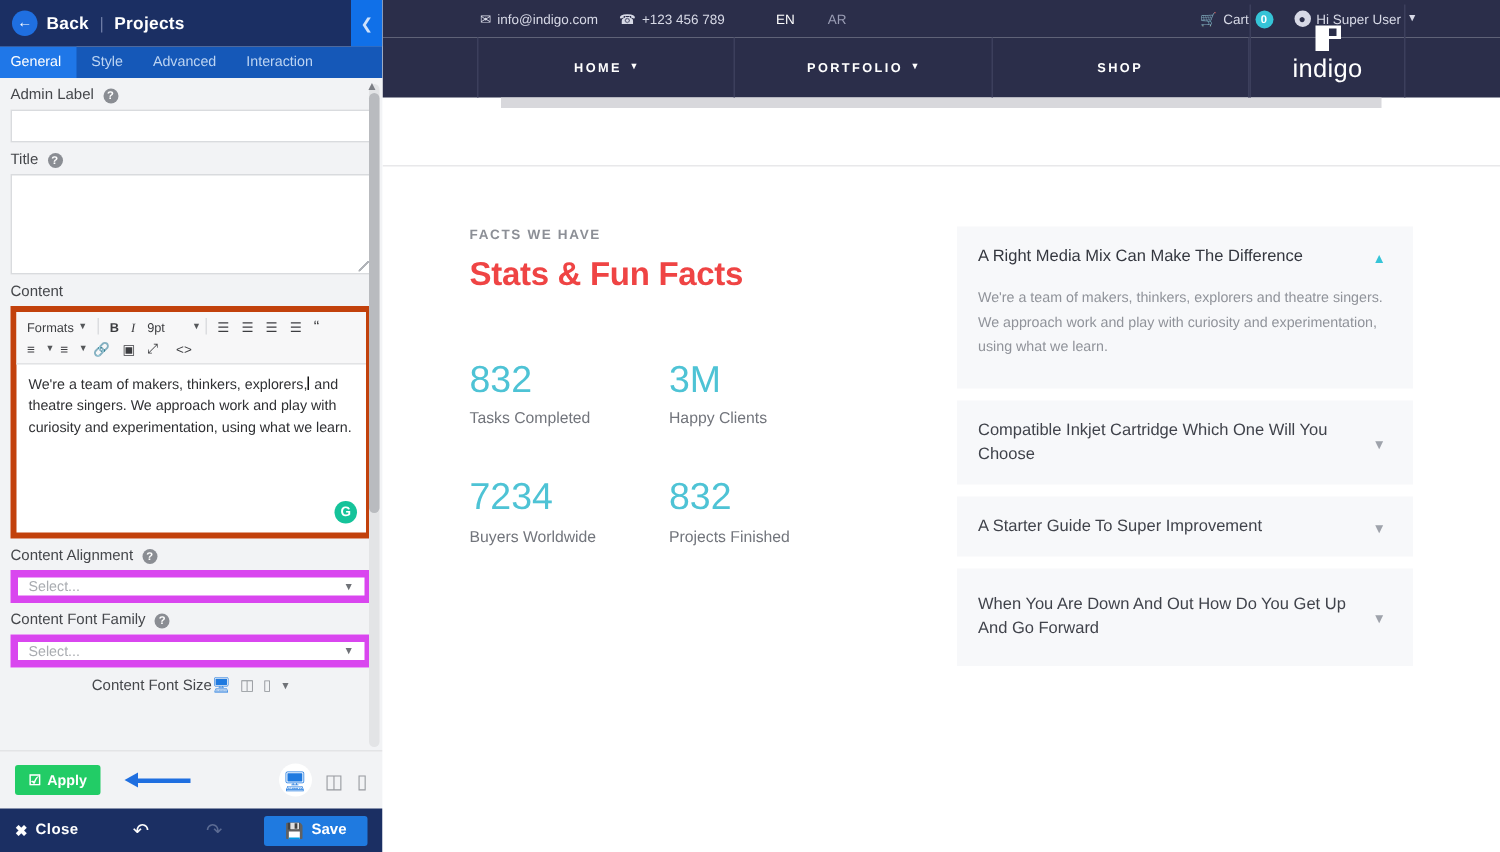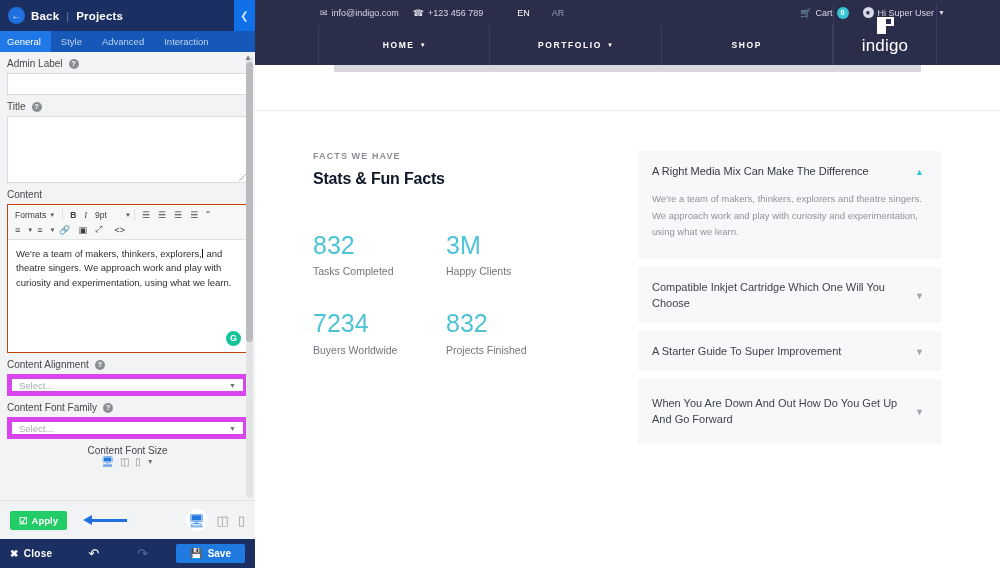--- a/index.html
+++ b/index.html
@@ -68,21 +68,21 @@
   .txtarea {
     width: 100%; background: #fff; border: 1px solid #d9dbde; height: 67px; position: relative;
   }
   .resize-grip {
     position: absolute; right: 1px; bottom: 1px; width: 7px; height: 7px;
     background:
       linear-gradient(135deg, transparent 45%, #b0b3b8 45%, #b0b3b8 55%, transparent 55%);
   }
 
   
-  .rte { border: 1px solid #c2410c; background: #fff; margin-top: 3px; }
+  .rte { border: 4px solid #c2410c; background: #fff; margin-top: 3px; }
   .rte-tools { background: #f7f7f8; border-bottom: 1px solid #e2e3e5; padding: 2px 3px; }
   .rte-row { display: flex; align-items: center; height: 15px; }
   .t-item {
     font-size: 8.5px; color: #3c3d40; padding: 0 4px; display: flex; align-items: center;
     height: 14px; white-space: nowrap;
   }
   .t-caret { font-size: 6px; color: #55575a; margin-left: 3px; }
   .t-div { width: 1px; height: 11px; background: #dcdde0; margin: 0 3px; }
   .t-ic { font-size: 9px; color: #3c3d40; padding: 0 4px; }
   .rte-area {
@@ -102,21 +102,21 @@
   .select-box {
     width: 100%; height: 22px; background: #fff; border: 5px solid #d946ef;
     display: flex; align-items: center; justify-content: space-between; padding: 0 7px;
   }
   .select-ph { font-size: 9.5px; color: #a9acb1; }
   .select-car { font-size: 7px; color: #6f7277; }
 
   .devrow { display: flex; align-items: center; justify-content: flex-end; gap: 6px; }
   .dev { font-size: 10px; color: #8e9196; }
   .dev.active { color: #1f7ae0; }
-  .row-between { display: flex; align-items: center; justify-content: center; flex-direction: column; }
+  .row-between { display: flex; align-items: center; justify-content: center; }
 
   
   .apply-bar {
     position: absolute; left: 0; right: 0; bottom: 29px; height: 39px;
     background: #f2f3f5; border-top: 1px solid #e3e4e6;
     display: flex; align-items: center; padding: 0 10px;
   }
   .apply-btn {
     background: #22cc66; color: #fff; font-size: 9.5px; font-weight: bold;
     padding: 4px 9px; display: flex; align-items: center; gap: 4px; border-radius: 2px;
@@ -202,21 +202,21 @@
 
   .gray-bar { height: 7px; background: #d8d8dc; margin: 0 79px; }
   .hr-line { height: 1px; background: #e8e8ea; margin-top: 38px; }
 
   .content { padding: 0 58px; position: relative; }
   .grid { display: flex; margin-top: 40px; gap: 40px; }
   .col-left { width: 272px; flex: 0 0 272px; }
   .eyebrow {
     font-size: 9px; font-weight: bold; color: #8c8f96; letter-spacing: 1.1px; margin-bottom: 9px;
   }
-  .big-title { font-size: 16px; font-weight: bold; color: #0f172a; letter-spacing: -.2px; }
+  .big-title { font-size: 22px; font-weight: bold; color: #ef4444; letter-spacing: -.2px; }
   .stats { margin-top: 44px; }
   .stat-row { display: flex; }
   .stat-row + .stat-row { margin-top: 33px; }
   .stat { width: 133px; flex: 0 0 133px; }
   .stat-num { font-size: 25px; color: #4ec3d5; line-height: 1.05; }
   .stat-lbl { font-size: 10.5px; color: #72757c; margin-top: 7px; }
 
   .col-right { flex: 1; margin-left: 13px; }
   .acc-item { background: #f7f8fa; margin-bottom: 8px; position: relative; }
   .acc-head {

